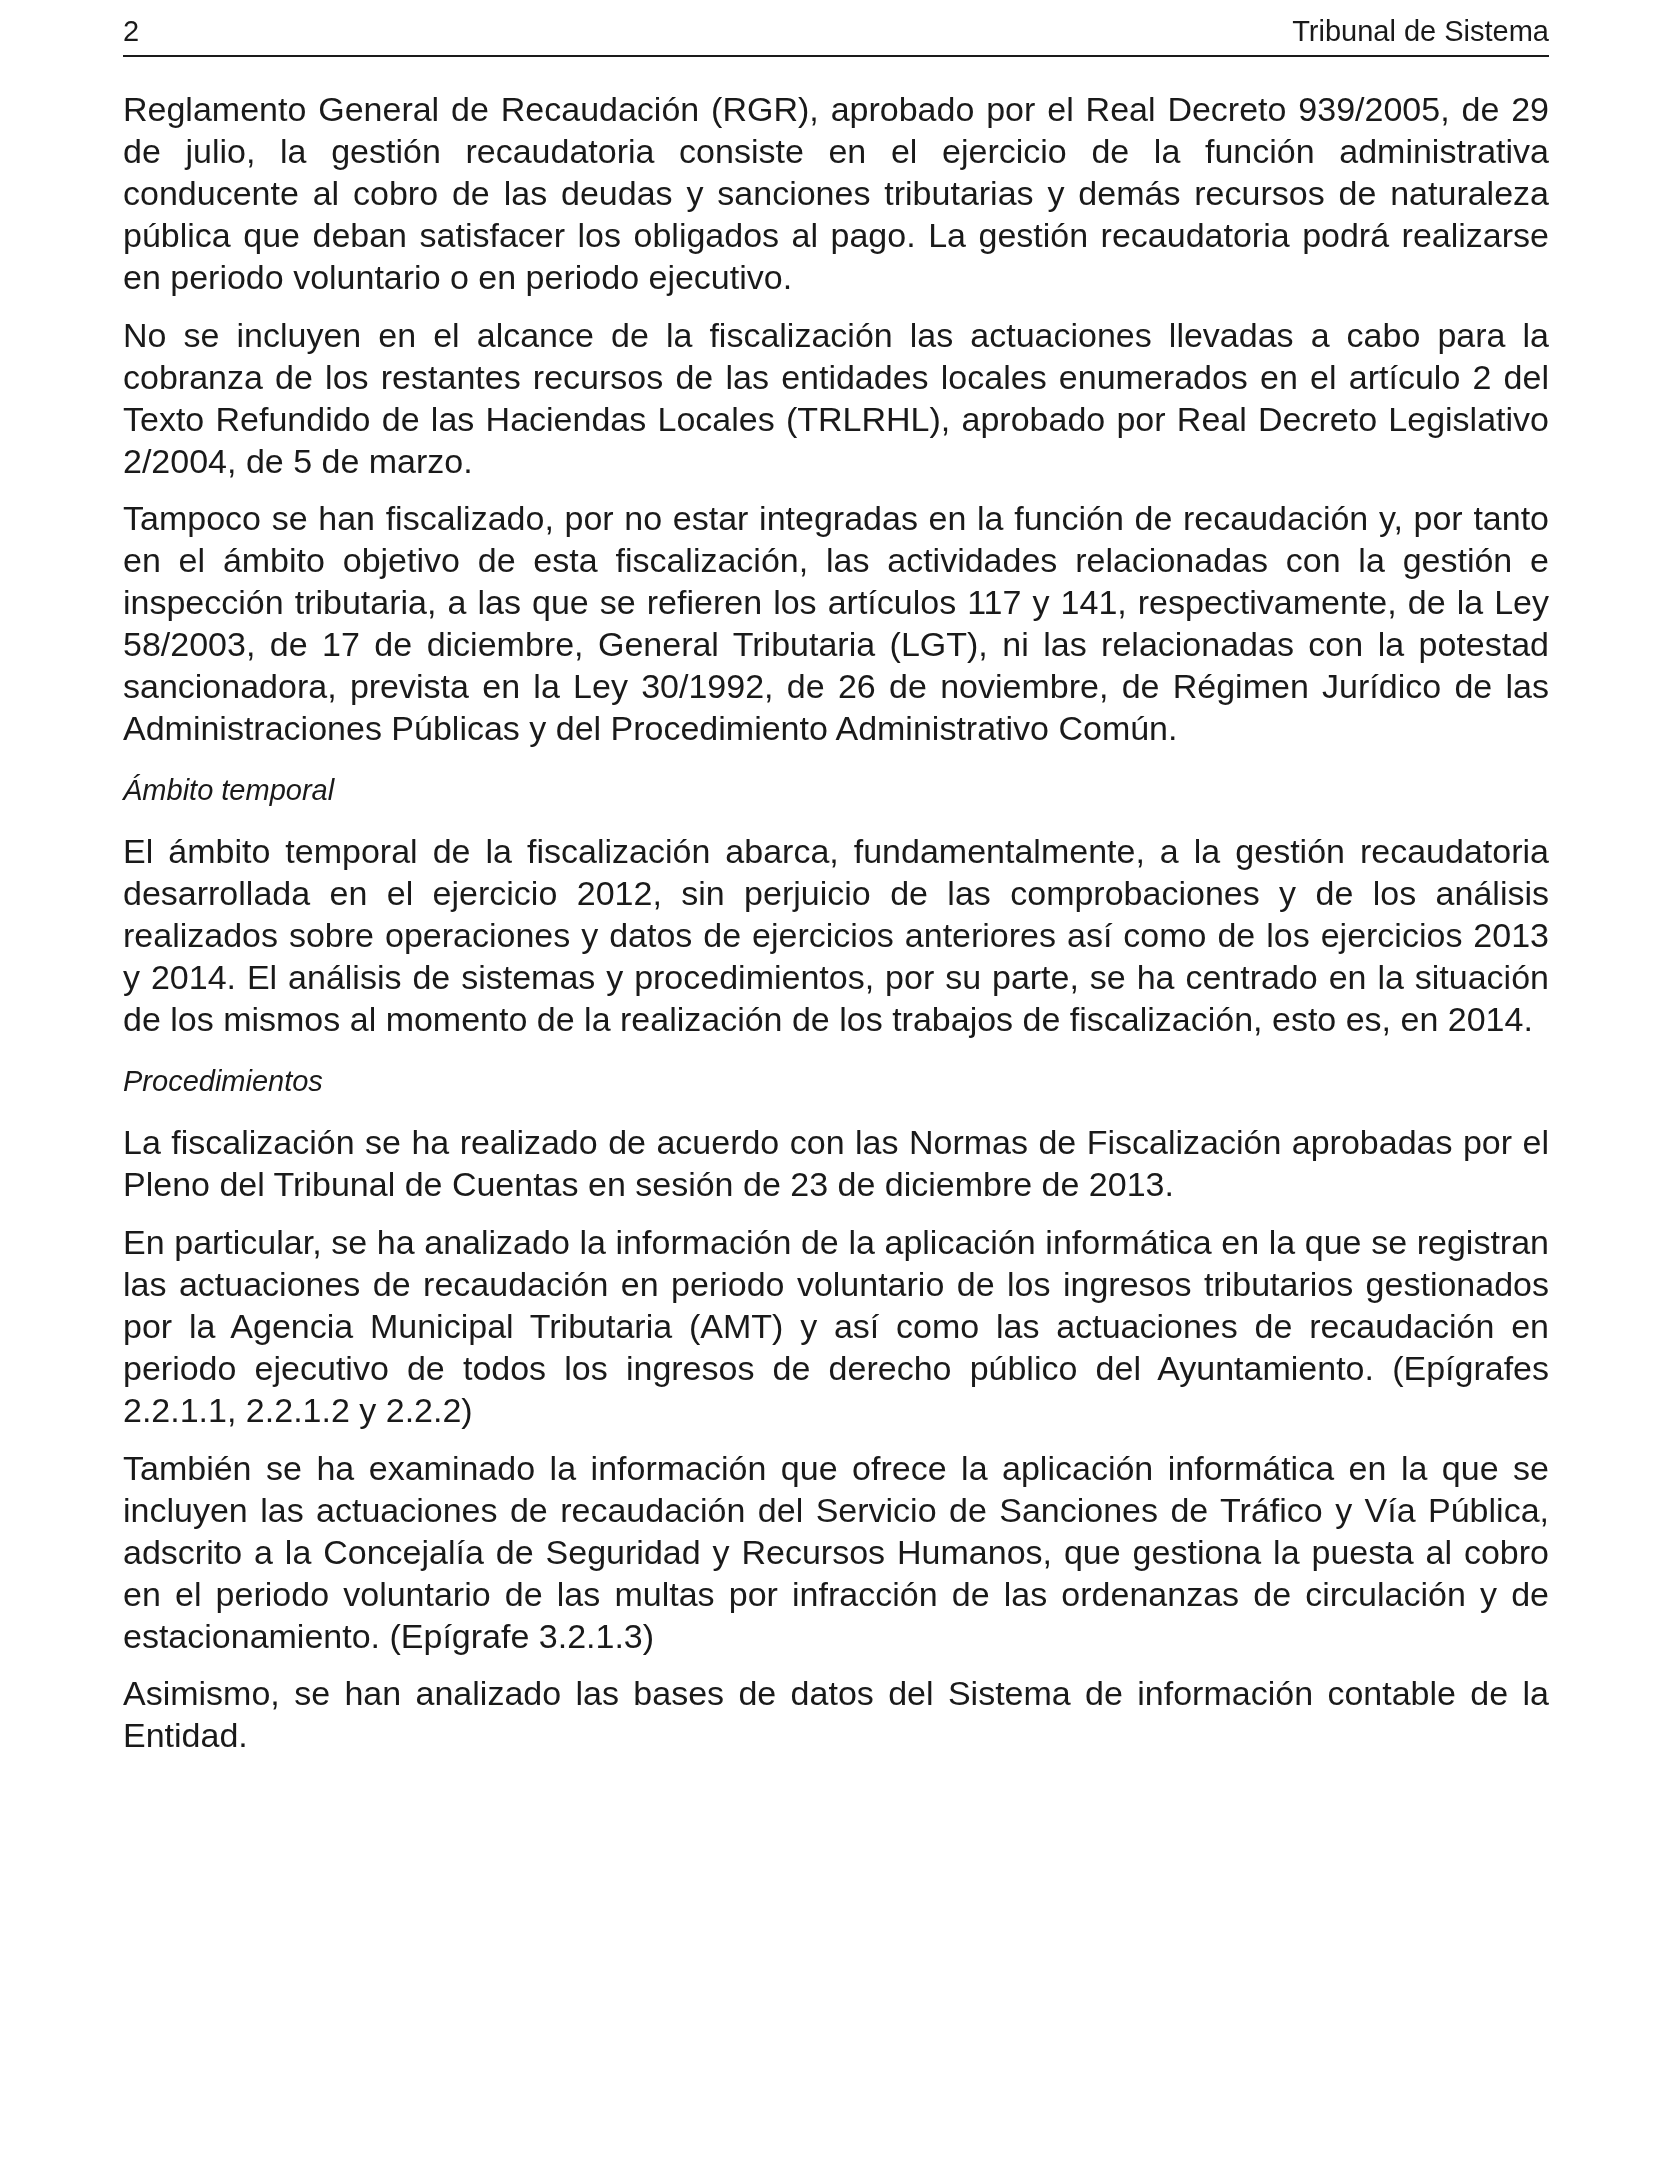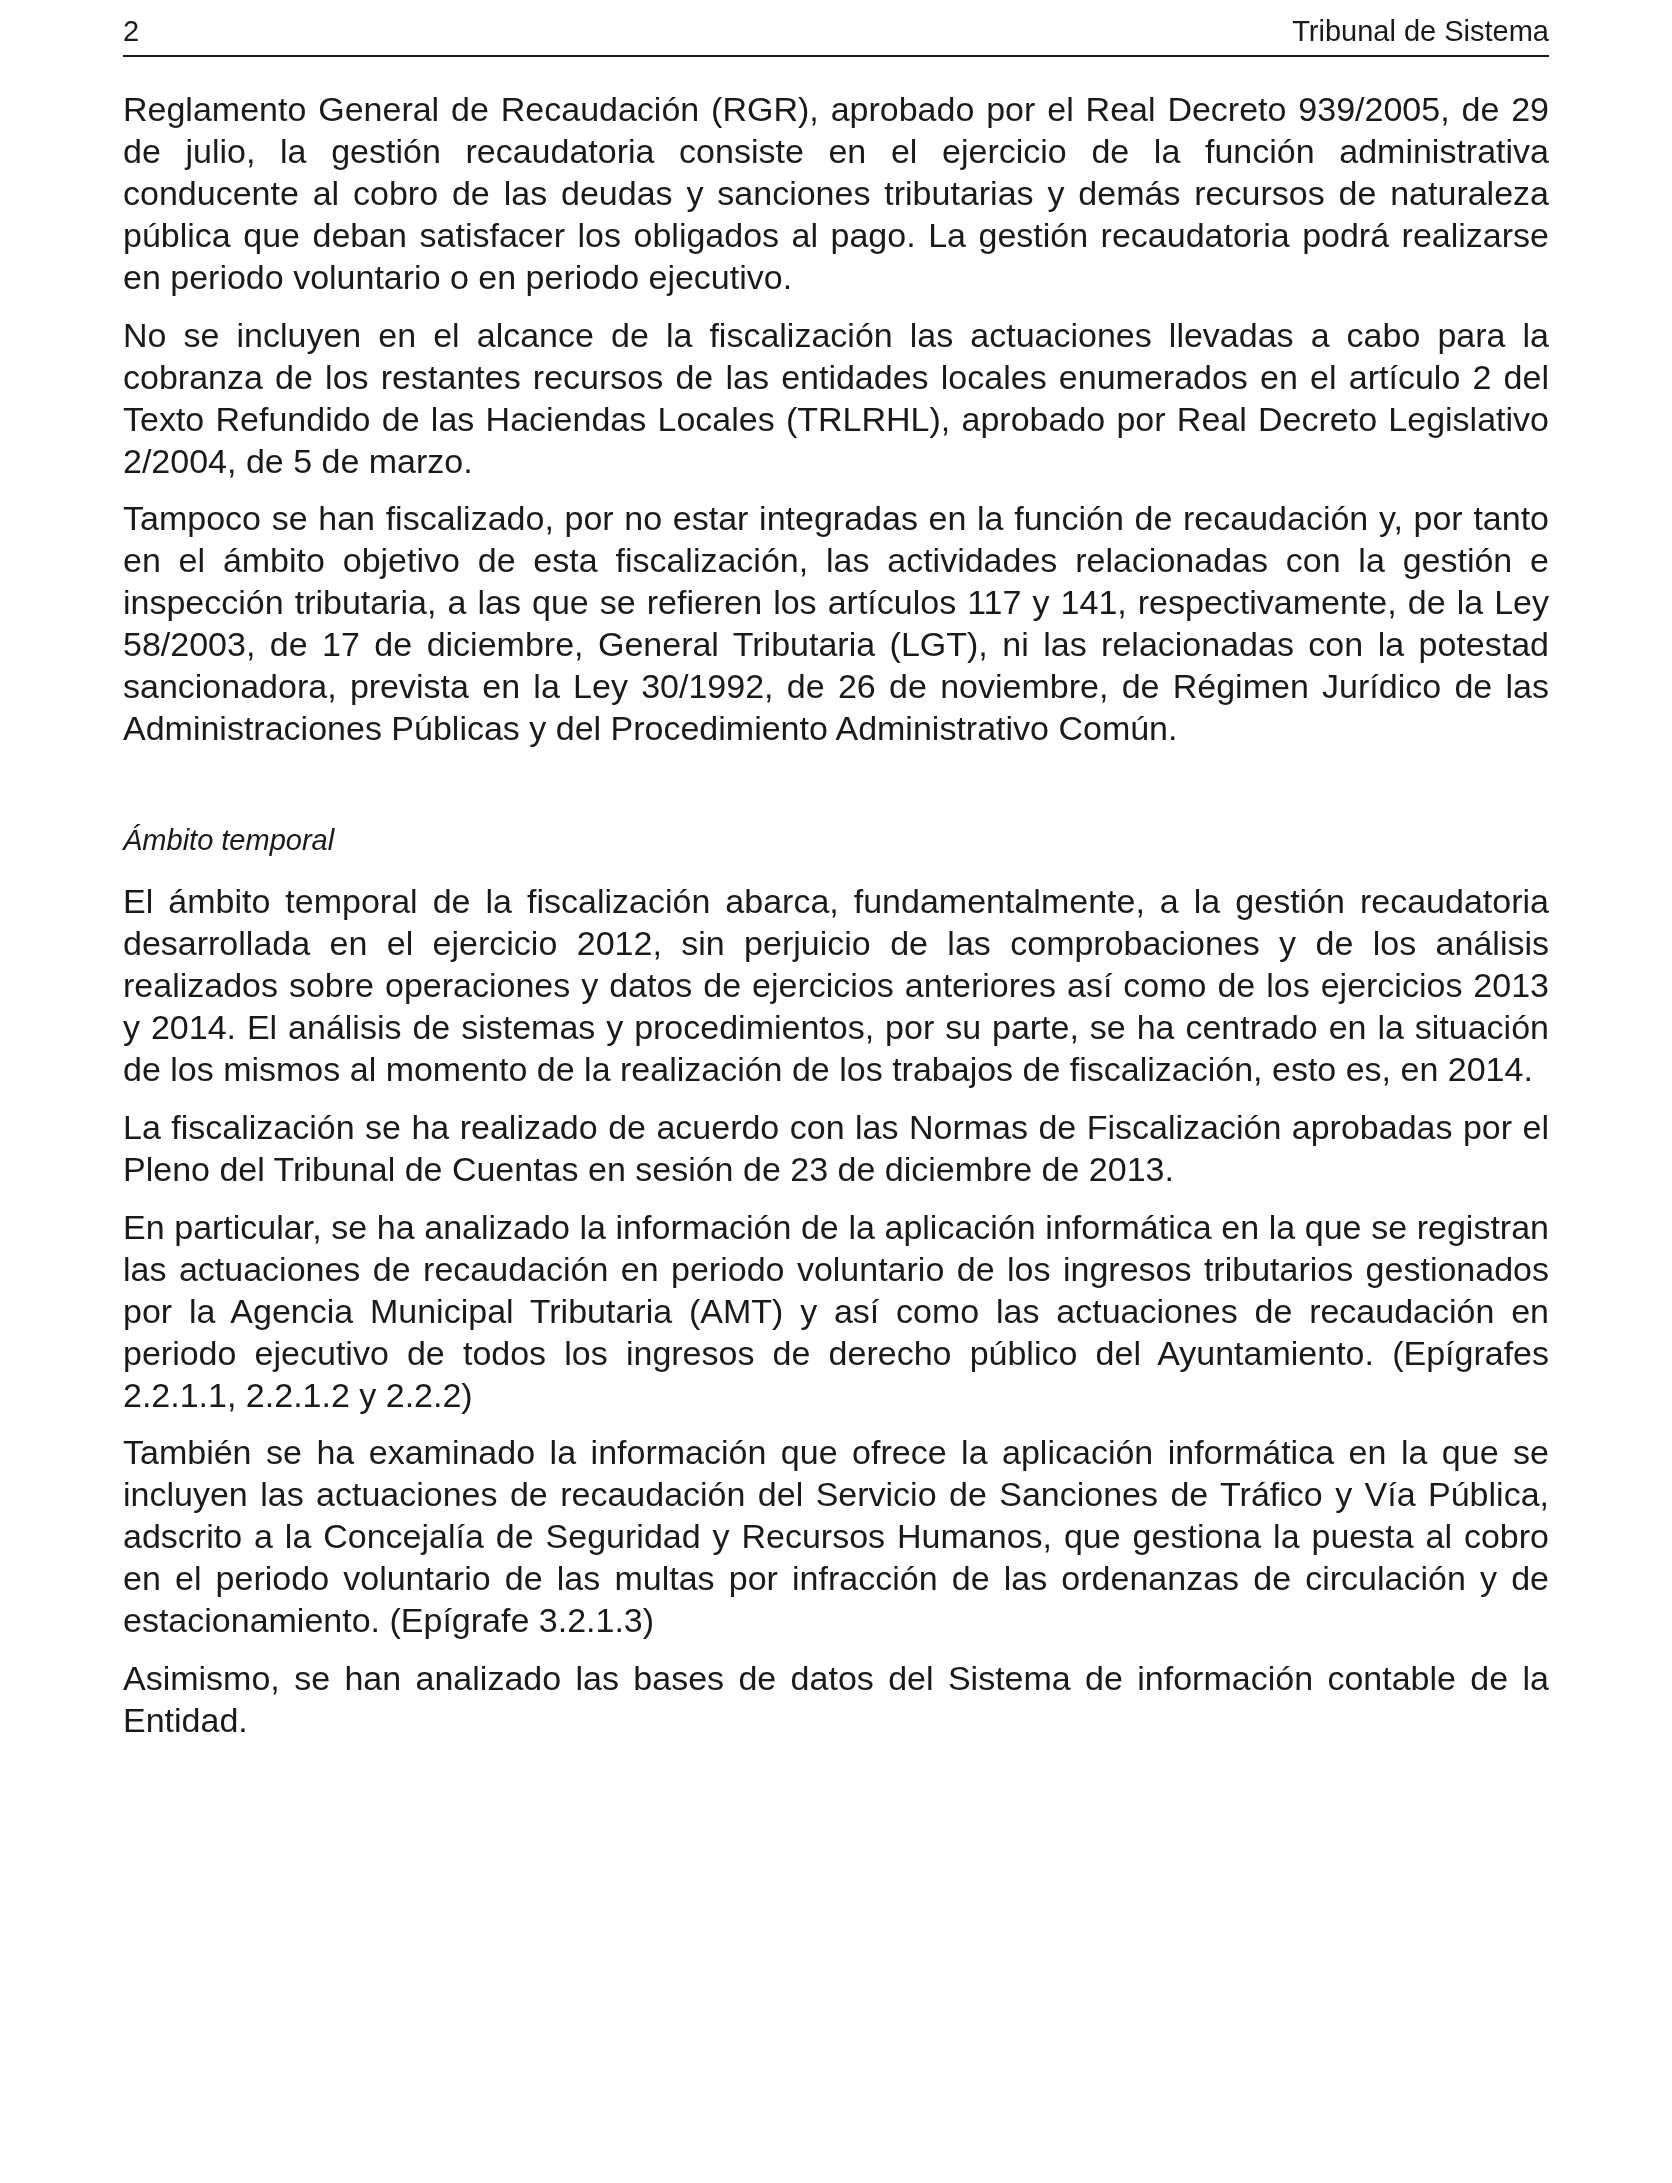--- a/index.html
+++ b/index.html
@@ -35,41 +35,42 @@
     font-size: 34px;
     line-height: 42px;
     text-align: justify;
     margin: 0 0 15.7px 0;
   }
   .body-text h2.subheading {
     font-size: 29px;
     line-height: 42px;
     font-weight: normal;
     font-style: italic;
-    margin: 70px 0 19px 0;
+    margin: 20px 0 19px 0;
   }
 </style>
 </head>
 <body>
 
 <div class="page">
 
   <header class="page-header">
     <span>2</span>
     <span>Tribunal de Sistema</span>
   </header>
 
   <hr class="header-rule">
 
   <main class="body-text">
     <p>Reglamento General de Recaudación (RGR), aprobado por el Real Decreto 939/2005, de 29 de julio, la gestión recaudatoria consiste en el ejercicio de la función administrativa conducente al cobro de las deudas y sanciones tributarias y demás recursos de naturaleza pública que deban satisfacer los obligados al pago. La gestión recaudatoria podrá realizarse en periodo voluntario o en periodo ejecutivo.</p>
     <p>No se incluyen en el alcance de la fiscalización las actuaciones llevadas a cabo para la cobranza de los restantes recursos de las entidades locales enumerados en el artículo 2 del Texto Refundido de las Haciendas Locales (TRLRHL), aprobado por Real Decreto Legislativo 2/2004, de 5 de marzo.</p>
     <p>Tampoco se han fiscalizado, por no estar integradas en la función de recaudación y, por tanto en el ámbito objetivo de esta fiscalización, las actividades relacionadas con la gestión e inspección tributaria, a las que se refieren los artículos 117 y 141, respectivamente, de la Ley 58/2003, de 17 de diciembre, General Tributaria (LGT), ni las relacionadas con la potestad sancionadora, prevista en la Ley 30/1992, de 26 de noviembre, de Régimen Jurídico de las Administraciones Públicas y del Procedimiento Administrativo Común.</p>
     <h2 class="subheading">Ámbito temporal</h2>
     <p>El ámbito temporal de la fiscalización abarca, fundamentalmente, a la gestión recaudatoria desarrollada en el ejercicio 2012, sin perjuicio de las comprobaciones y de los análisis realizados sobre operaciones y datos de ejercicios anteriores así como de los ejercicios 2013 y 2014. El análisis de sistemas y procedimientos, por su parte, se ha centrado en la situación de los mismos al momento de la realización de los trabajos de fiscalización, esto es, en 2014.</p>
+    <h2 class="subheading">Procedimientos</h2>
     <p>La fiscalización se ha realizado de acuerdo con las Normas de Fiscalización aprobadas por el Pleno del Tribunal de Cuentas en sesión de 23 de diciembre de 2013.</p>
     <p>En particular, se ha analizado la información de la aplicación informática en la que se registran las actuaciones de recaudación en periodo voluntario de los ingresos tributarios gestionados por la Agencia Municipal Tributaria (AMT) y así como las actuaciones de recaudación en periodo ejecutivo de todos los ingresos de derecho público del Ayuntamiento. (Epígrafes 2.2.1.1, 2.2.1.2 y 2.2.2)</p>
     <p>También se ha examinado la información que ofrece la aplicación informática en la que se incluyen las actuaciones de recaudación del Servicio de Sanciones de Tráfico y Vía Pública, adscrito a la Concejalía de Seguridad y Recursos Humanos, que gestiona la puesta al cobro en el periodo voluntario de las multas por infracción de las ordenanzas de circulación y de estacionamiento. (Epígrafe 3.2.1.3)</p>
     <p>Asimismo, se han analizado las bases de datos del Sistema de información contable de la Entidad.</p>
   </main>
 
 </div>
 
 
 </body></html>

